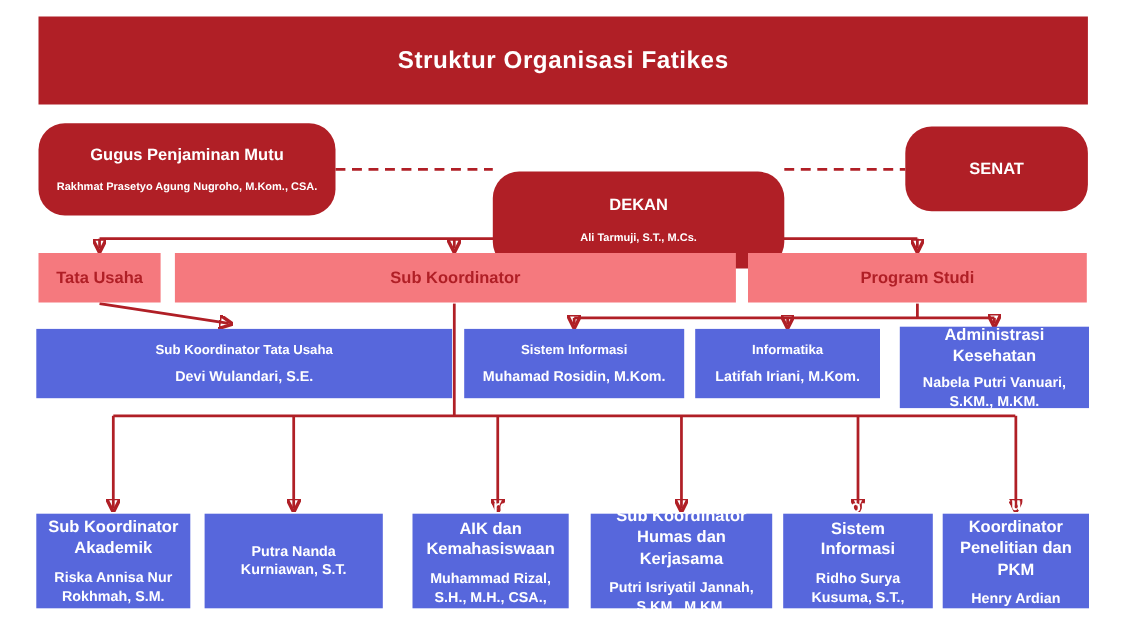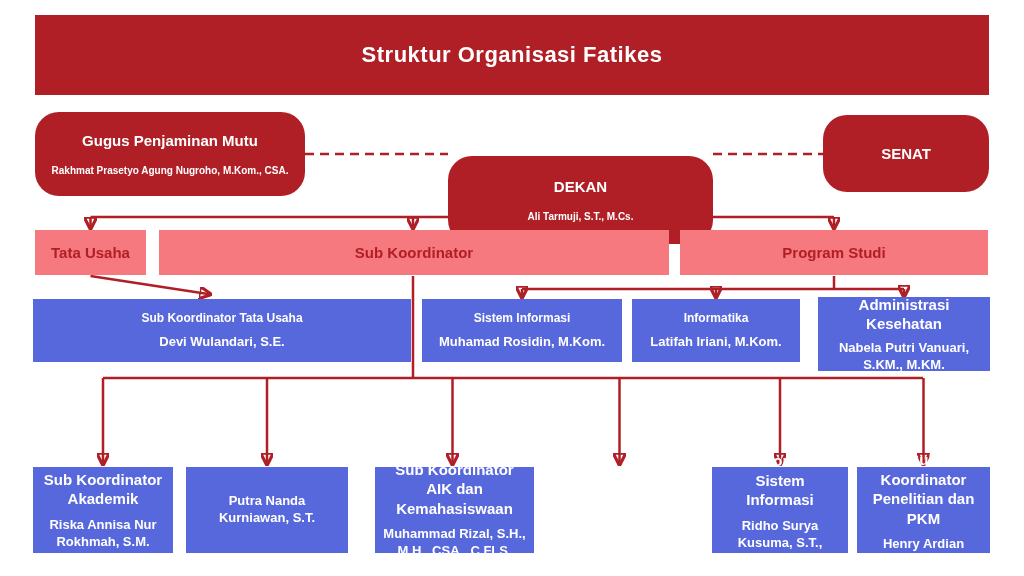--- a/index.html
+++ b/index.html
@@ -126,25 +126,29 @@
 
   <div class="node blue gap8" style="left:33px;top:467px;width:140px;height:86px;">
     <div class="t-sm">Sub Koordinator Akademik</div>
     <div class="p-md">Riska Annisa Nur Rokhmah, S.M.</div>
   </div>
 
   <div class="node blue gap8" style="left:186px;top:467px;width:162px;height:86px;">
     <div class="p-md">Putra Nanda Kurniawan, S.T.</div>
   </div>
 
-  <div class="node blue gap8" style="left:375px;top:467px;width:159px;height:86px;">
+  <div class="node blue gap8" style="left:375px;top:467px;width:142px;height:86px;">
     <div class="t-sm">Sub Koordinator AIK dan Kemahasiswaan</div>
     <div class="p-md">Muhammad Rizal, S.H., M.H., CSA., C.FLS.</div>
   </div>
 
+  <div class="node blue gap8" style="left:537px;top:467px;width:165px;height:86px;">
+    <div class="t-sm">Sub Koordinator Humas dan Kerjasama</div>
+    <div class="p-md">Putri Isriyatil Jannah, S.KM., M.KM.</div>
+  </div>
 
   <div class="node blue gap8" style="left:712px;top:467px;width:136px;height:86px;">
     <div class="t-sm">Sub Koordinator Sistem Informasi</div>
     <div class="p-md">Ridho Surya Kusuma, S.T., M.Kom.</div>
   </div>
 
   <div class="node blue gap8" style="left:857px;top:467px;width:133px;height:86px;">
     <div class="t-sm">Sub Koordinator Penelitian dan PKM</div>
     <div class="p-md">Henry Ardian Irianta, S.T.</div>
   </div>

